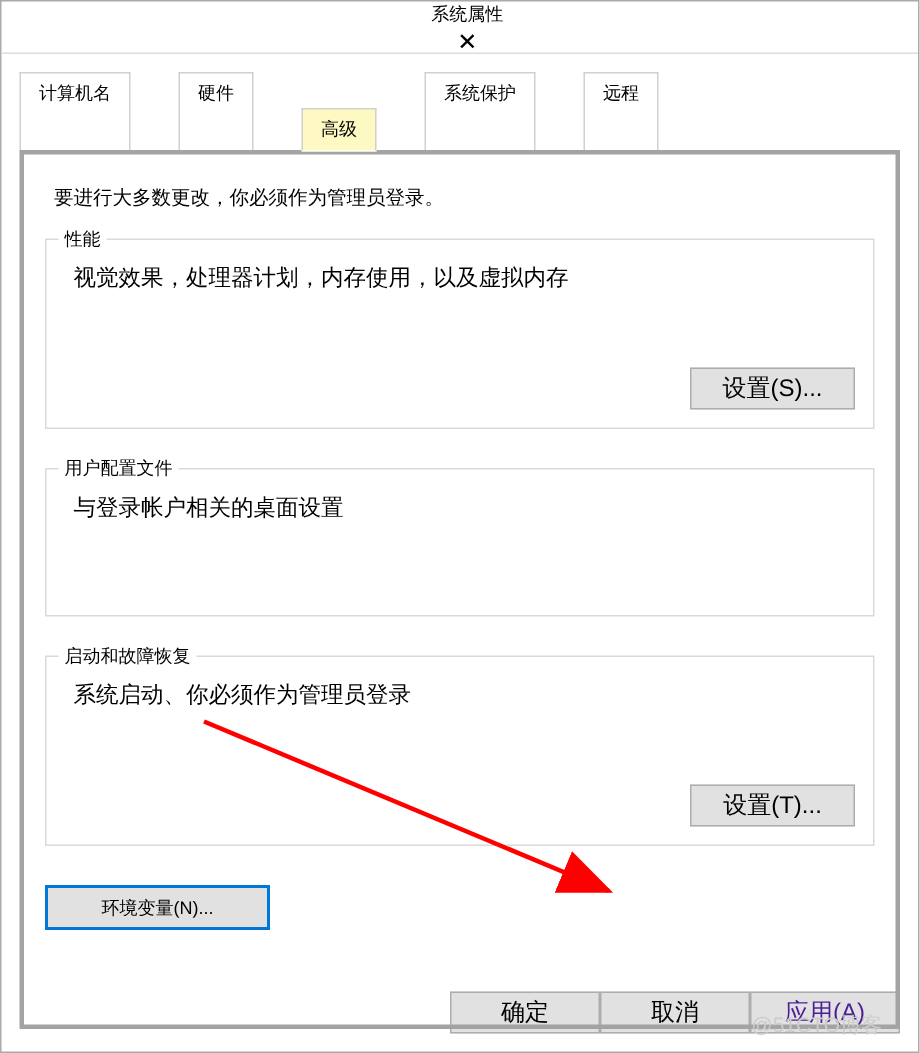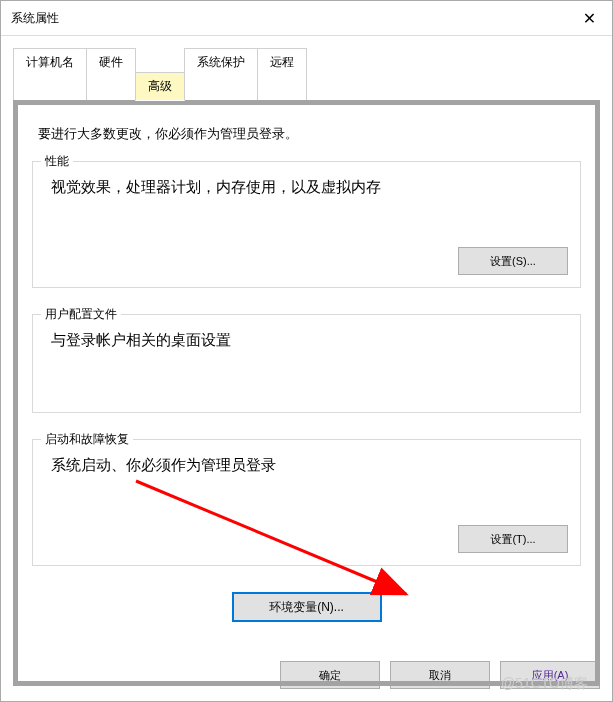--- a/index.html
+++ b/index.html
@@ -21,20 +21,21 @@
       border: 1px solid #aaa;
       position: relative;
     }
     .titlebar {
       height: 35px;
       display: flex;
       align-items: center;
       justify-content: space-between;
       padding: 0 0 0 10px;
       border-bottom: 1px solid #ddd;
+      flex-direction: column;
     }
     .title {
       font-size: 12px;
       color: #000;
     }
     .close-btn {
       width: 45px;
       height: 35px;
       display: flex;
       align-items: center;
@@ -44,20 +45,21 @@
       color: #000;
       cursor: pointer;
     }
     .content-area {
       padding: 12px 12px 0 12px;
     }
     .tabs {
       display: flex;
       position: relative;
       z-index: 2;
+      gap: 33px;
     }
     .tab {
       padding: 5px 12px 5px 12px;
       border: 1px solid #d0d0d0;
       border-bottom: none;
       background: #fff;
       font-size: 12px;
       cursor: pointer;
       margin-right: -1px;
       position: relative;
@@ -66,21 +68,21 @@
       background: #fef9c3;
       border-bottom: 1px solid #fff;
       margin-bottom: -1px;
       z-index: 3;
       margin-top: 24px;
     }
     .tab:not(.active) {
       background: #fff;
     }
     .tab-panel {
-      border: 5px solid #a3a3a3;
+      border: 3px solid #a3a3a3;
       padding: 20px 14px 14px 14px;
       position: relative;
       z-index: 1;
       height: 586px;
     }
     .intro-text {
       font-size: 13px;
       margin-bottom: 18px;
       padding-left: 6px;
     }
@@ -106,47 +108,46 @@
     }
     .btn-row {
       display: flex;
       justify-content: flex-end;
     }
     .win-button {
       min-width: 110px;
       height: 28px;
       background: #e1e1e1;
       border: 1px solid #adadad;
-      font-size: 11px;
+      font-size: 16px;
       font-family: inherit;
       cursor: pointer;
       padding: 0 14px;
     }
     .env-btn-row {
       display: flex;
-      justify-content: center;
+      justify-content: flex-start;
       margin-top: 12px;
       margin-bottom: 6px;
     }
     .env-button {
       min-width: 150px;
       height: 30px;
       background: #e1e1e1;
       border: 2px solid #0078d7;
       font-size: 12px;
       font-family: inherit;
       cursor: pointer;
       padding: 0 18px;
     }
     .dialog-buttons {
       position: absolute;
       bottom: 12px;
       right: 12px;
       display: flex;
-      gap: 10px;
     }
     .dialog-buttons .win-button {
       min-width: 100px;
     }
     .dialog-buttons .win-button.disabled {
       color: #4c1d95;
     }
     .arrow-svg {
       position: absolute;
       pointer-events: none;

